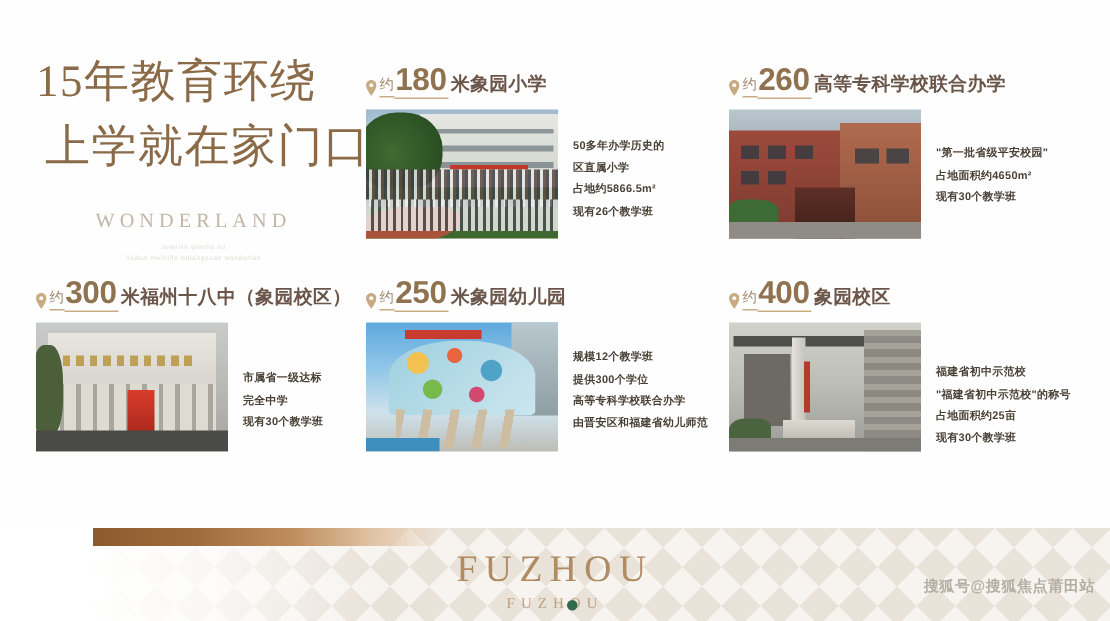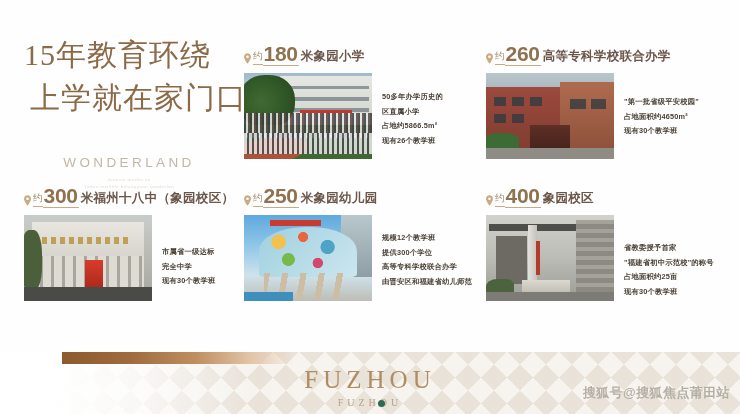--- a/index.html
+++ b/index.html
@@ -21,23 +21,23 @@
     font-family: "Liberation Serif", "DejaVu Serif", serif;
     font-size: 30px;
     letter-spacing: 1px;
     color: #8a6a47;
     line-height: 1.42;
     white-space: nowrap;
     font-weight: 400;
   }
   .hero-line.l2 { padding-left: 6px; }
   .hero-en {
-    margin-top: 36px;
+    margin-top: 20px;
     text-align: center;
-    font-family: Liberation Sans, sans-serif;
+    font-family: Liberation Serif, serif;
     font-size: 13.5px;
     letter-spacing: 3.4px;
     color: #c3b6a6;
   }
   .hero-sub {
     margin-top: 6px;
     text-align: center;
     font-size: 4.3px;
     letter-spacing: .5px;
     color: #e3dbd0;
@@ -155,21 +155,21 @@
   .brand-dot {
     position: absolute;
     right: 17px; top: 3px;
     width: 7px; height: 7px;
     border-radius: 50%;
     background: #2e6b4f;
   }
   .watermark {
     position: absolute;
     right: 10px; top: 384px;
-    font-size: 13px;
+    font-size: 10px;
     color: #b5aea4;
     letter-spacing: .4px;
     font-weight: bold;
   }
 
   
   .ph1 { background: linear-gradient(#9fb9cf 0%, #b7c9d6 18%, #8aa06d 30%, #6f8a4e 100%); }
   .ph1 .bldg { position:absolute; left:28%; top:4%; width:72%; height:60%; background:linear-gradient(180deg,#e6e7e2,#cfd2cb); }
   .ph1 .bldg .row { position:absolute; left:3%; width:94%; height:7%; background:#4b5a63; opacity:.55; }
   .ph1 .trees { position:absolute; left:-4%; top:2%; width:44%; height:62%; background:radial-gradient(circle at 40% 50%, #3f6b32 0%, #2f5526 60%, #27461f 100%); border-radius:45%; }
@@ -395,21 +395,21 @@
           <div class="roof"></div>
           <div class="wall"></div>
           <div class="pillar"></div>
           <div class="redcol"></div>
           <div class="plaque"></div>
           <div class="bush"></div>
           <div class="base"></div>
         </div>
       </div>
       <div class="facts t6">
-        <div>省教委授予首家</div>
+        <div>福建省初中示范校</div>
         <div>"福建省初中示范校"的称号</div>
         <div>占地面积约25亩</div>
         <div>现有30个教学班</div>
       </div>
     </div>
   </div>
 
   <div class="footer-pattern"></div>
   <div class="footer-fade"></div>
   <div class="copper-bar"></div>

